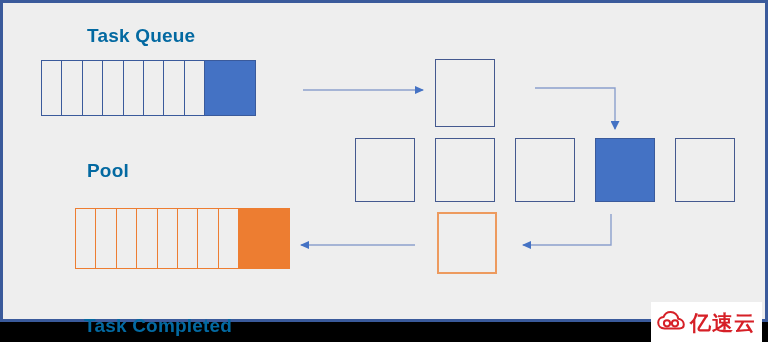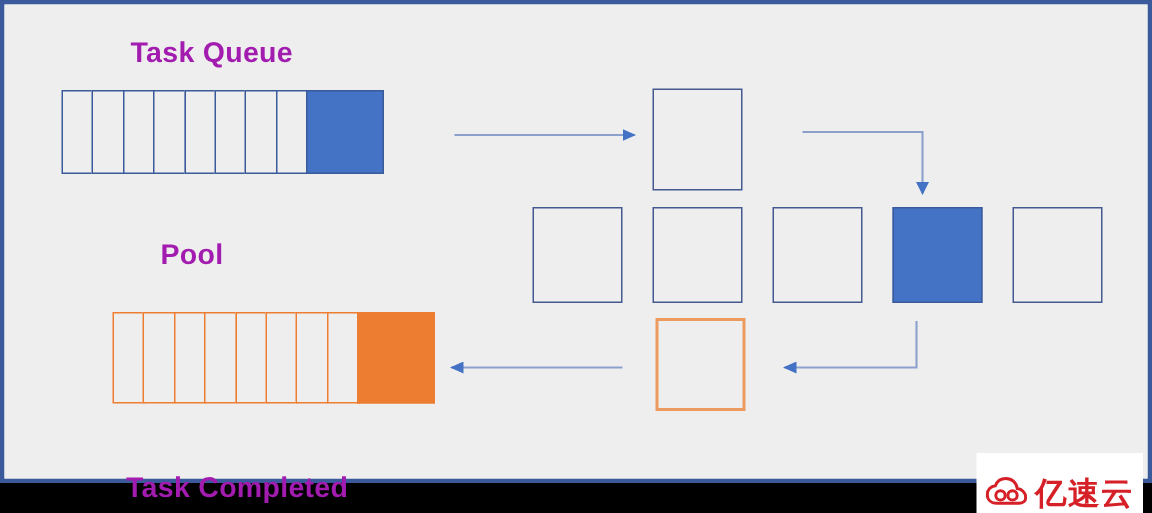--- a/index.html
+++ b/index.html
@@ -31,27 +31,27 @@
     background: #eeeeee;
   }
   #canvas {
     position: absolute;
     left: 0; top: 0; right: 0; bottom: 0;
     background: #eeeeee;
   }
   
   .heading {
     position: absolute;
-    color: #a21caf;
+    color: #0369a1;
     font-weight: bold;
     white-space: nowrap;
     letter-spacing: .2px;
   }
   #title-task-queue { left: 84px;  top: 22px;  font-size: 19px; }
-  #title-pool       { left: 104px; top: 157px; font-size: 19px; }
+  #title-pool       { left: 84px; top: 157px; font-size: 19px; }
   #title-completed  { left: 81px;  top: 298px; font-size: 19px; margin-top: 14px; }
 
   
   .strip {
     position: absolute;
     display: flex;
     box-sizing: border-box;
   }
   .strip .cell {
     flex: 0 0 auto;
@@ -85,21 +85,21 @@
     pointer-events: none;
   }
 
   
   #watermark {
     position: absolute;
     right: 6px;
     bottom: 0px;
     height: 36px;
     display: flex;
-    align-items: flex-end;
+    align-items: center;
     gap: 5px;
     background: #ffffff;
     padding: 2px 6px 2px 6px;
   }
   #watermark .wm-text {
     color: #d62027;
     font-size: 21px;
     font-weight: bold;
     letter-spacing: 1px;
     line-height: 1;

